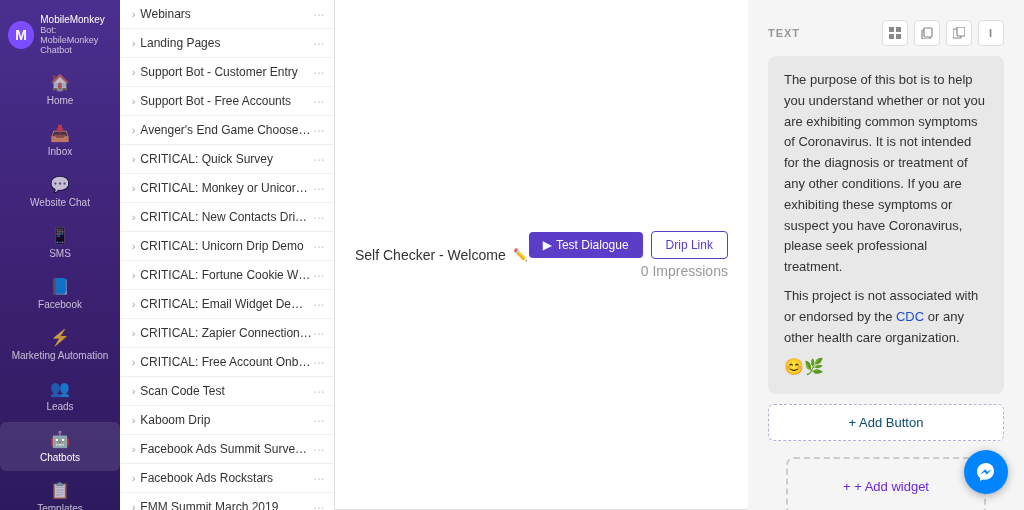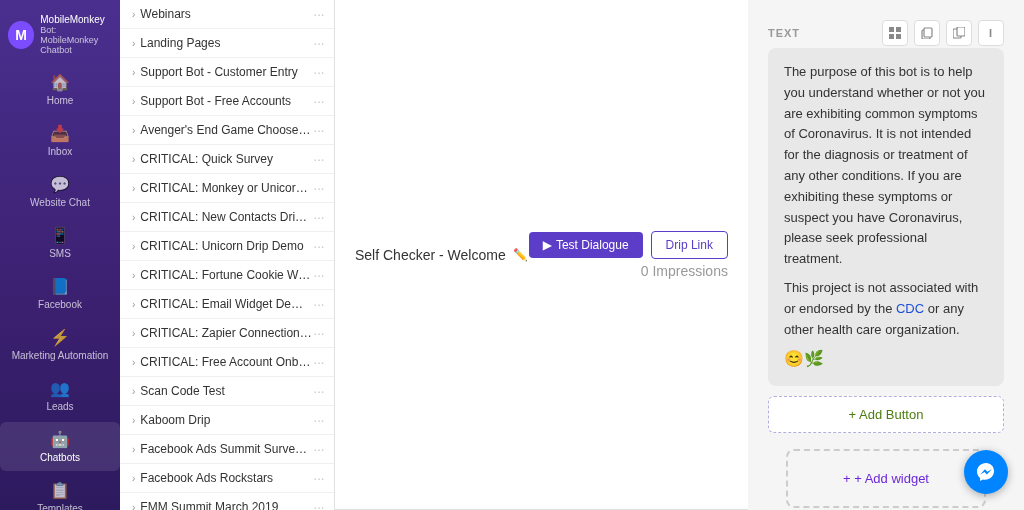--- a/index.html
+++ b/index.html
@@ -32,29 +32,29 @@
     .main-header { display: flex; align-items: center; justify-content: space-between; padding: 10px 20px; background: white; border-bottom: 1px solid #e0e0e0; }
     .header-title { display: flex; align-items: center; gap: 8px; font-size: 14px; font-weight: 500; color: #333; }
     .edit-icon { color: #999; font-size: 12px; cursor: pointer; }
     .header-actions { display: flex; align-items: center; gap: 8px; }
     .btn-test { background: #5b3dc8; color: white; border: none; padding: 6px 14px; border-radius: 4px; font-size: 12px; cursor: pointer; display: flex; align-items: center; gap: 4px; }
     .btn-copy { background: white; color: #5b3dc8; border: 1px solid #5b3dc8; padding: 6px 14px; border-radius: 4px; font-size: 12px; cursor: pointer; }
     .impressions { font-size: 14px; color: #999; text-align: right; }
 
     
     .content { flex: 1; overflow-y: auto; padding: 20px; }
-    .text-label { font-size: 11px; color: #999; font-weight: 600; letter-spacing: 1px; margin-bottom: 2px; display: flex; align-items: center; justify-content: space-between; }
+    .text-label { font-size: 11px; color: #999; font-weight: 600; letter-spacing: 1px; margin-bottom: 10px; display: flex; align-items: center; justify-content: space-between; }
     .text-toolbar { display: flex; gap: 6px; }
     .toolbar-icon { width: 26px; height: 26px; border: 1px solid #ddd; border-radius: 4px; display: flex; align-items: center; justify-content: center; cursor: pointer; color: #666; font-size: 12px; background: white; }
 
     .message-bubble { background: #e8e8e8; border-radius: 8px; padding: 14px 16px; font-size: 13px; color: #333; line-height: 1.6; max-width: 100%; margin-bottom: 10px; }
     .message-bubble a { color: #1d4ed8; text-decoration: none; }
     .emoji-row { margin-top: 6px; font-size: 16px; }
 
-    .add-button-area { border: 1px dashed #b0b0e0; border-radius: 6px; padding: 10px; text-align: center; color: #4d7c0f; font-size: 13px; cursor: pointer; margin-bottom: 0; background: white; }
+    .add-button-area { border: 1px dashed #b0b0e0; border-radius: 6px; padding: 10px; text-align: center; color: #0c4a6e; font-size: 13px; cursor: pointer; margin-bottom: 0; background: white; }
 
     .add-widget-area { border: 2px dashed #ccc; border-radius: 8px; padding: 20px; text-align: center; color: #6d28d9; font-size: 13px; cursor: pointer; margin: 0 auto; width: 200px; }
 
     .messenger-fab { position: fixed; bottom: 16px; right: 16px; width: 44px; height: 44px; background: #0084ff; border-radius: 50%; display: flex; align-items: center; justify-content: center; color: white; font-size: 22px; cursor: pointer; box-shadow: 0 2px 8px rgba(0,0,0,0.3); }
   </style>
 </head>
 <body>
 
 <div class="sidebar">
   <div class="sidebar-logo">

